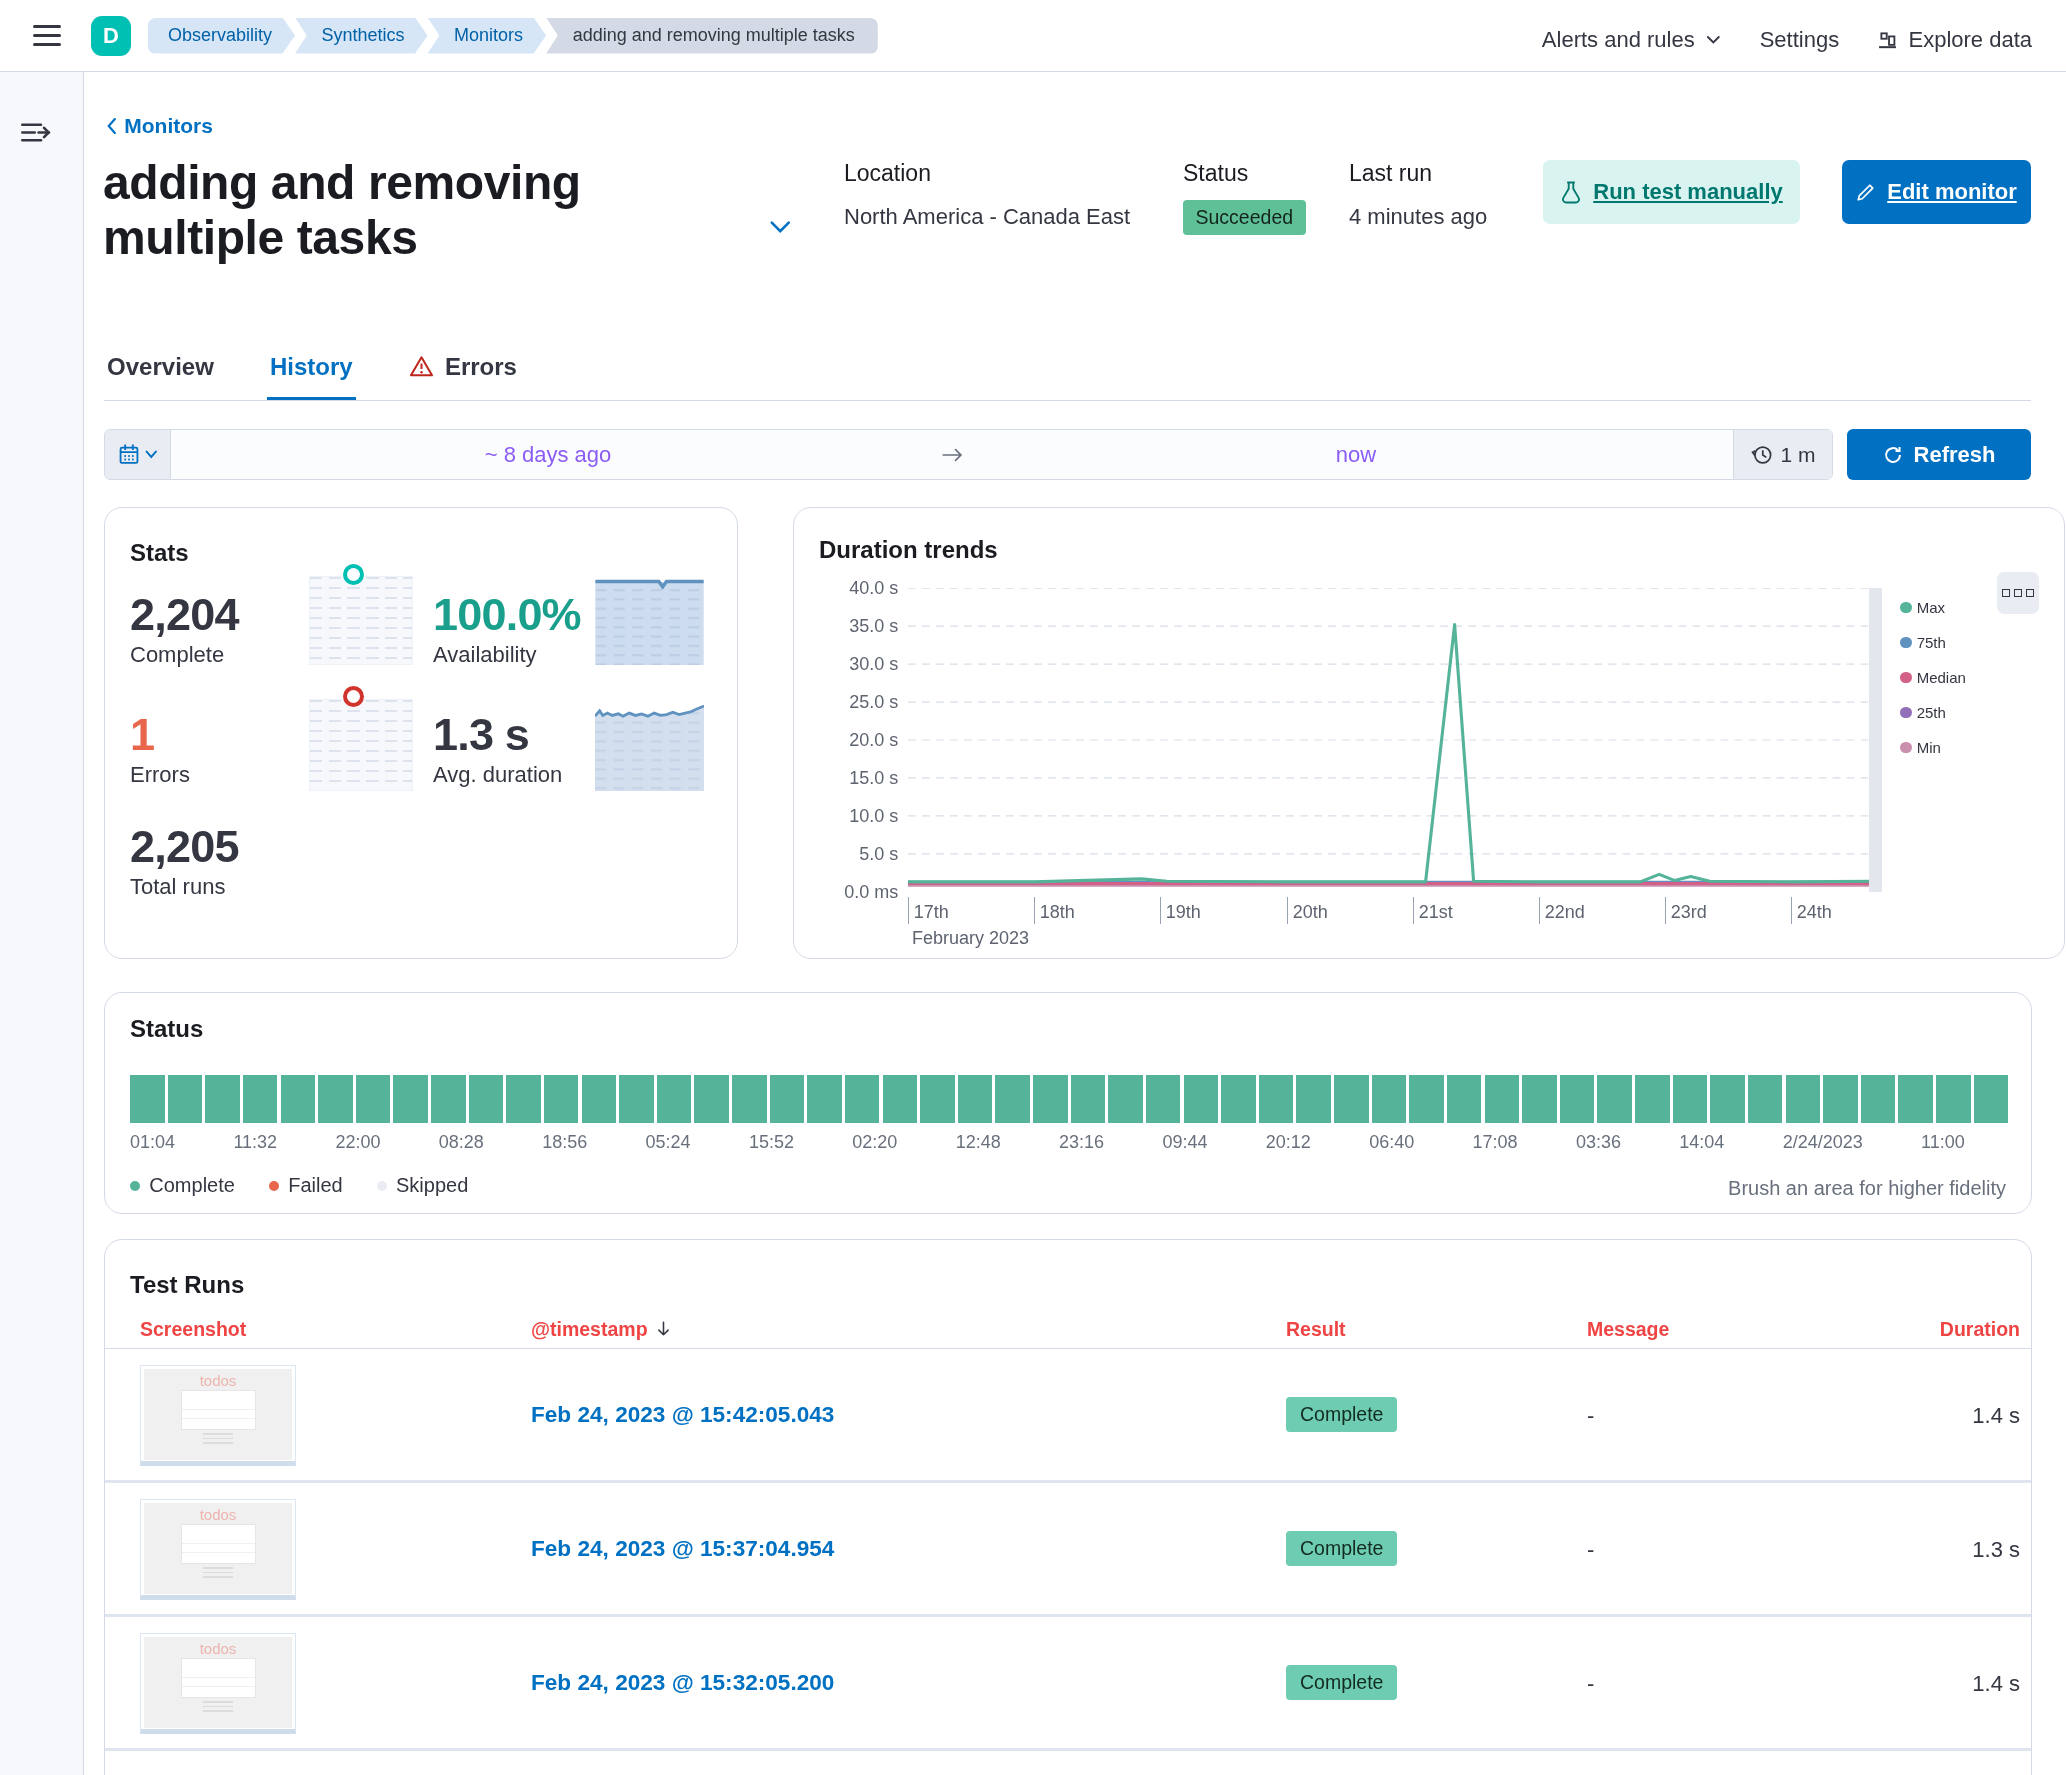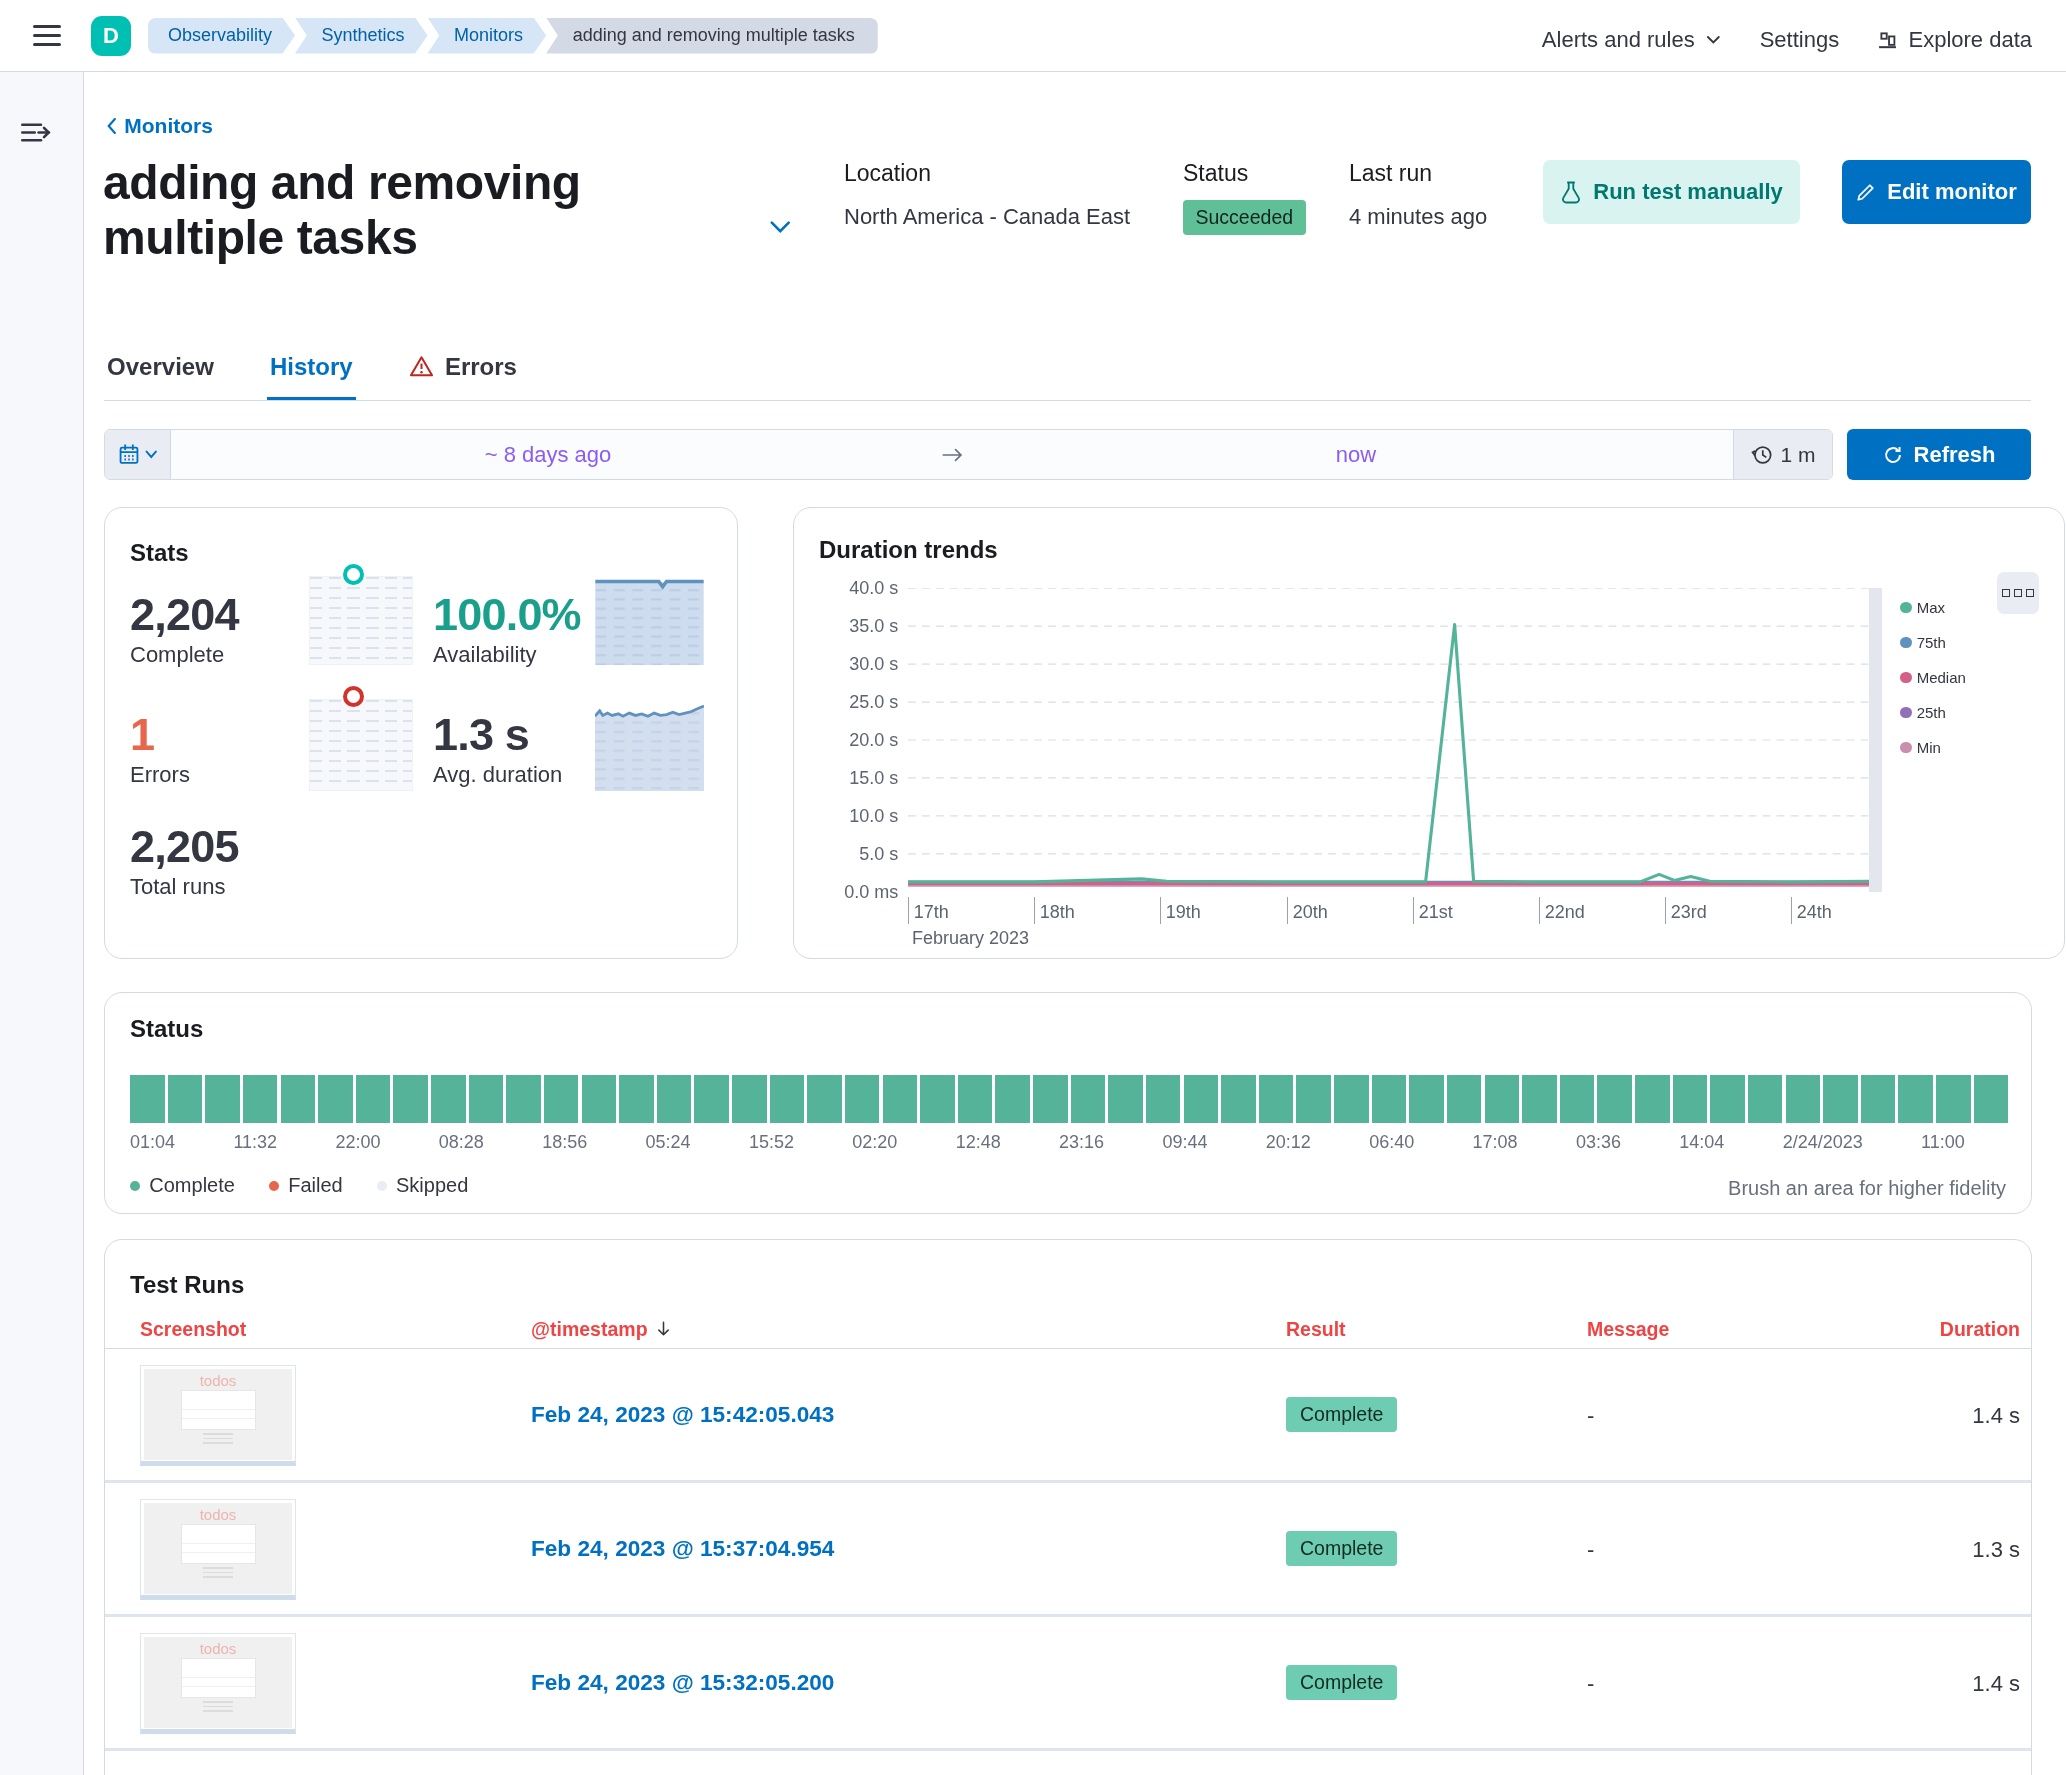--- a/index.html
+++ b/index.html
@@ -31,21 +31,21 @@
   #back-link { position:absolute; left:104px; top:114px; font-size:21px; font-weight:600; color:#0071c2; display:flex; align-items:center; gap:4.7px; cursor:pointer; }
   #page-title { position:absolute; left:103px; top:156px; width:615px; font-size:48px; line-height:1.14; font-weight:700; color:#1a1c21; letter-spacing:-0.4px; }
   #title-chevron { position:absolute; left:767px; top:218px; cursor:pointer; }
   .meta-col { position:absolute; top:160px; }
   .meta-label { font-size:23px; font-weight:400; color:#1a1c21; }
   .meta-value { font-size:22px; color:#343741; margin-top:17px; }
   #meta-location { left:844px; }
   #meta-status { left:1183px; }
   #meta-lastrun { left:1349px; }
   #status-badge { display:inline-block; background:#5fc098; color:#13241c; font-size:19.5px; padding:6.2px 12.5px; border-radius:3.9px; margin-top:12.5px; }
-  .btn { position:absolute; top:160px; height:64px; border-radius:7px; display:flex; align-items:center; justify-content:center; gap:11px; font-size:22px; font-weight:600; cursor:pointer; }
+  .btn { position:absolute; top:160px; height:64px; border-radius:7px; display:flex; align-items:center; justify-content:center; gap:11px; font-size:22px; font-weight:600; cursor:pointer;text-decoration:underline; }
   #btn-run { left:1543px; width:257px; background:#d9f4f0; color:#00786f; }
   #btn-edit { left:1842px; width:189px; background:#0071c2; color:#fff; }
 
   
   #tabs-row { position:absolute; left:104px; top:336px; right:35px; border-bottom:0.8px solid #d3dae6; height:65px; display:flex; gap:50px; }
   .tab { display:flex; align-items:center; gap:11px; font-size:24px; font-weight:600; color:#343741; padding:0 3.1px; cursor:pointer; border-bottom:3.1px solid transparent; }
   .tab.active { color:#0071c2; border-bottom-color:#0071c2; }
 
   
   #datebar { position:absolute; left:104px; top:429px; width:1729px; height:51px; background:#fbfcfd;

